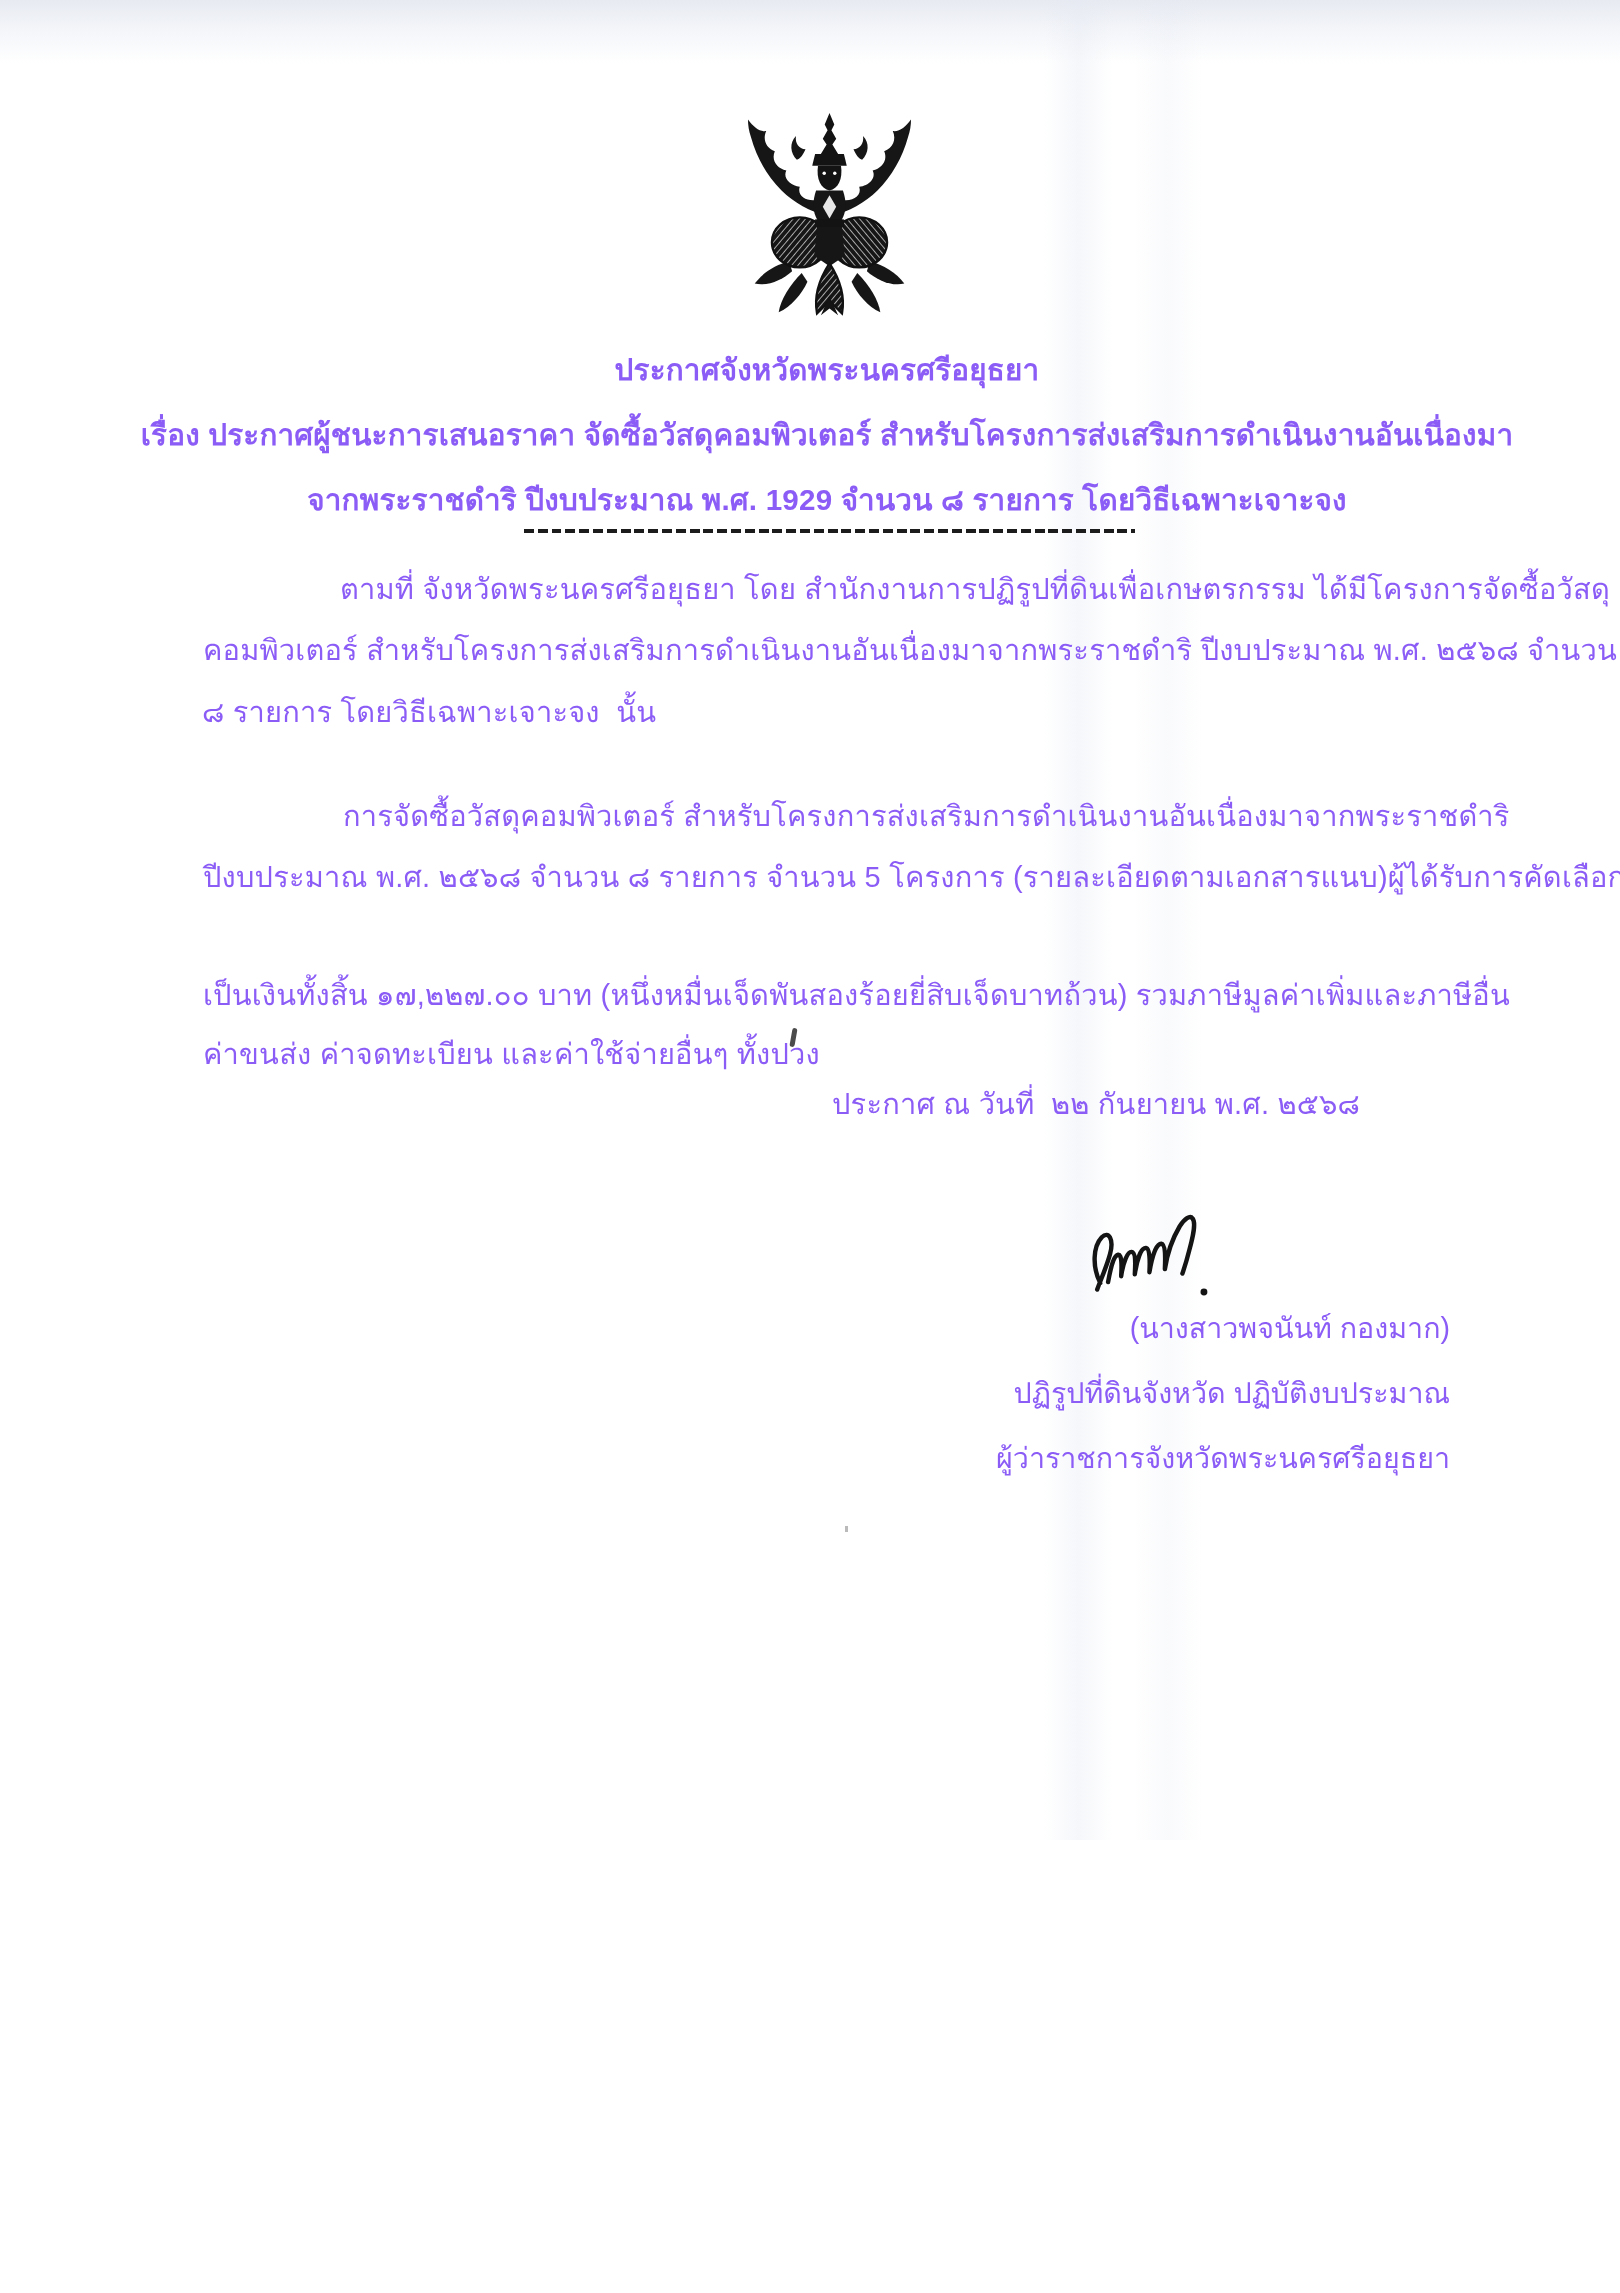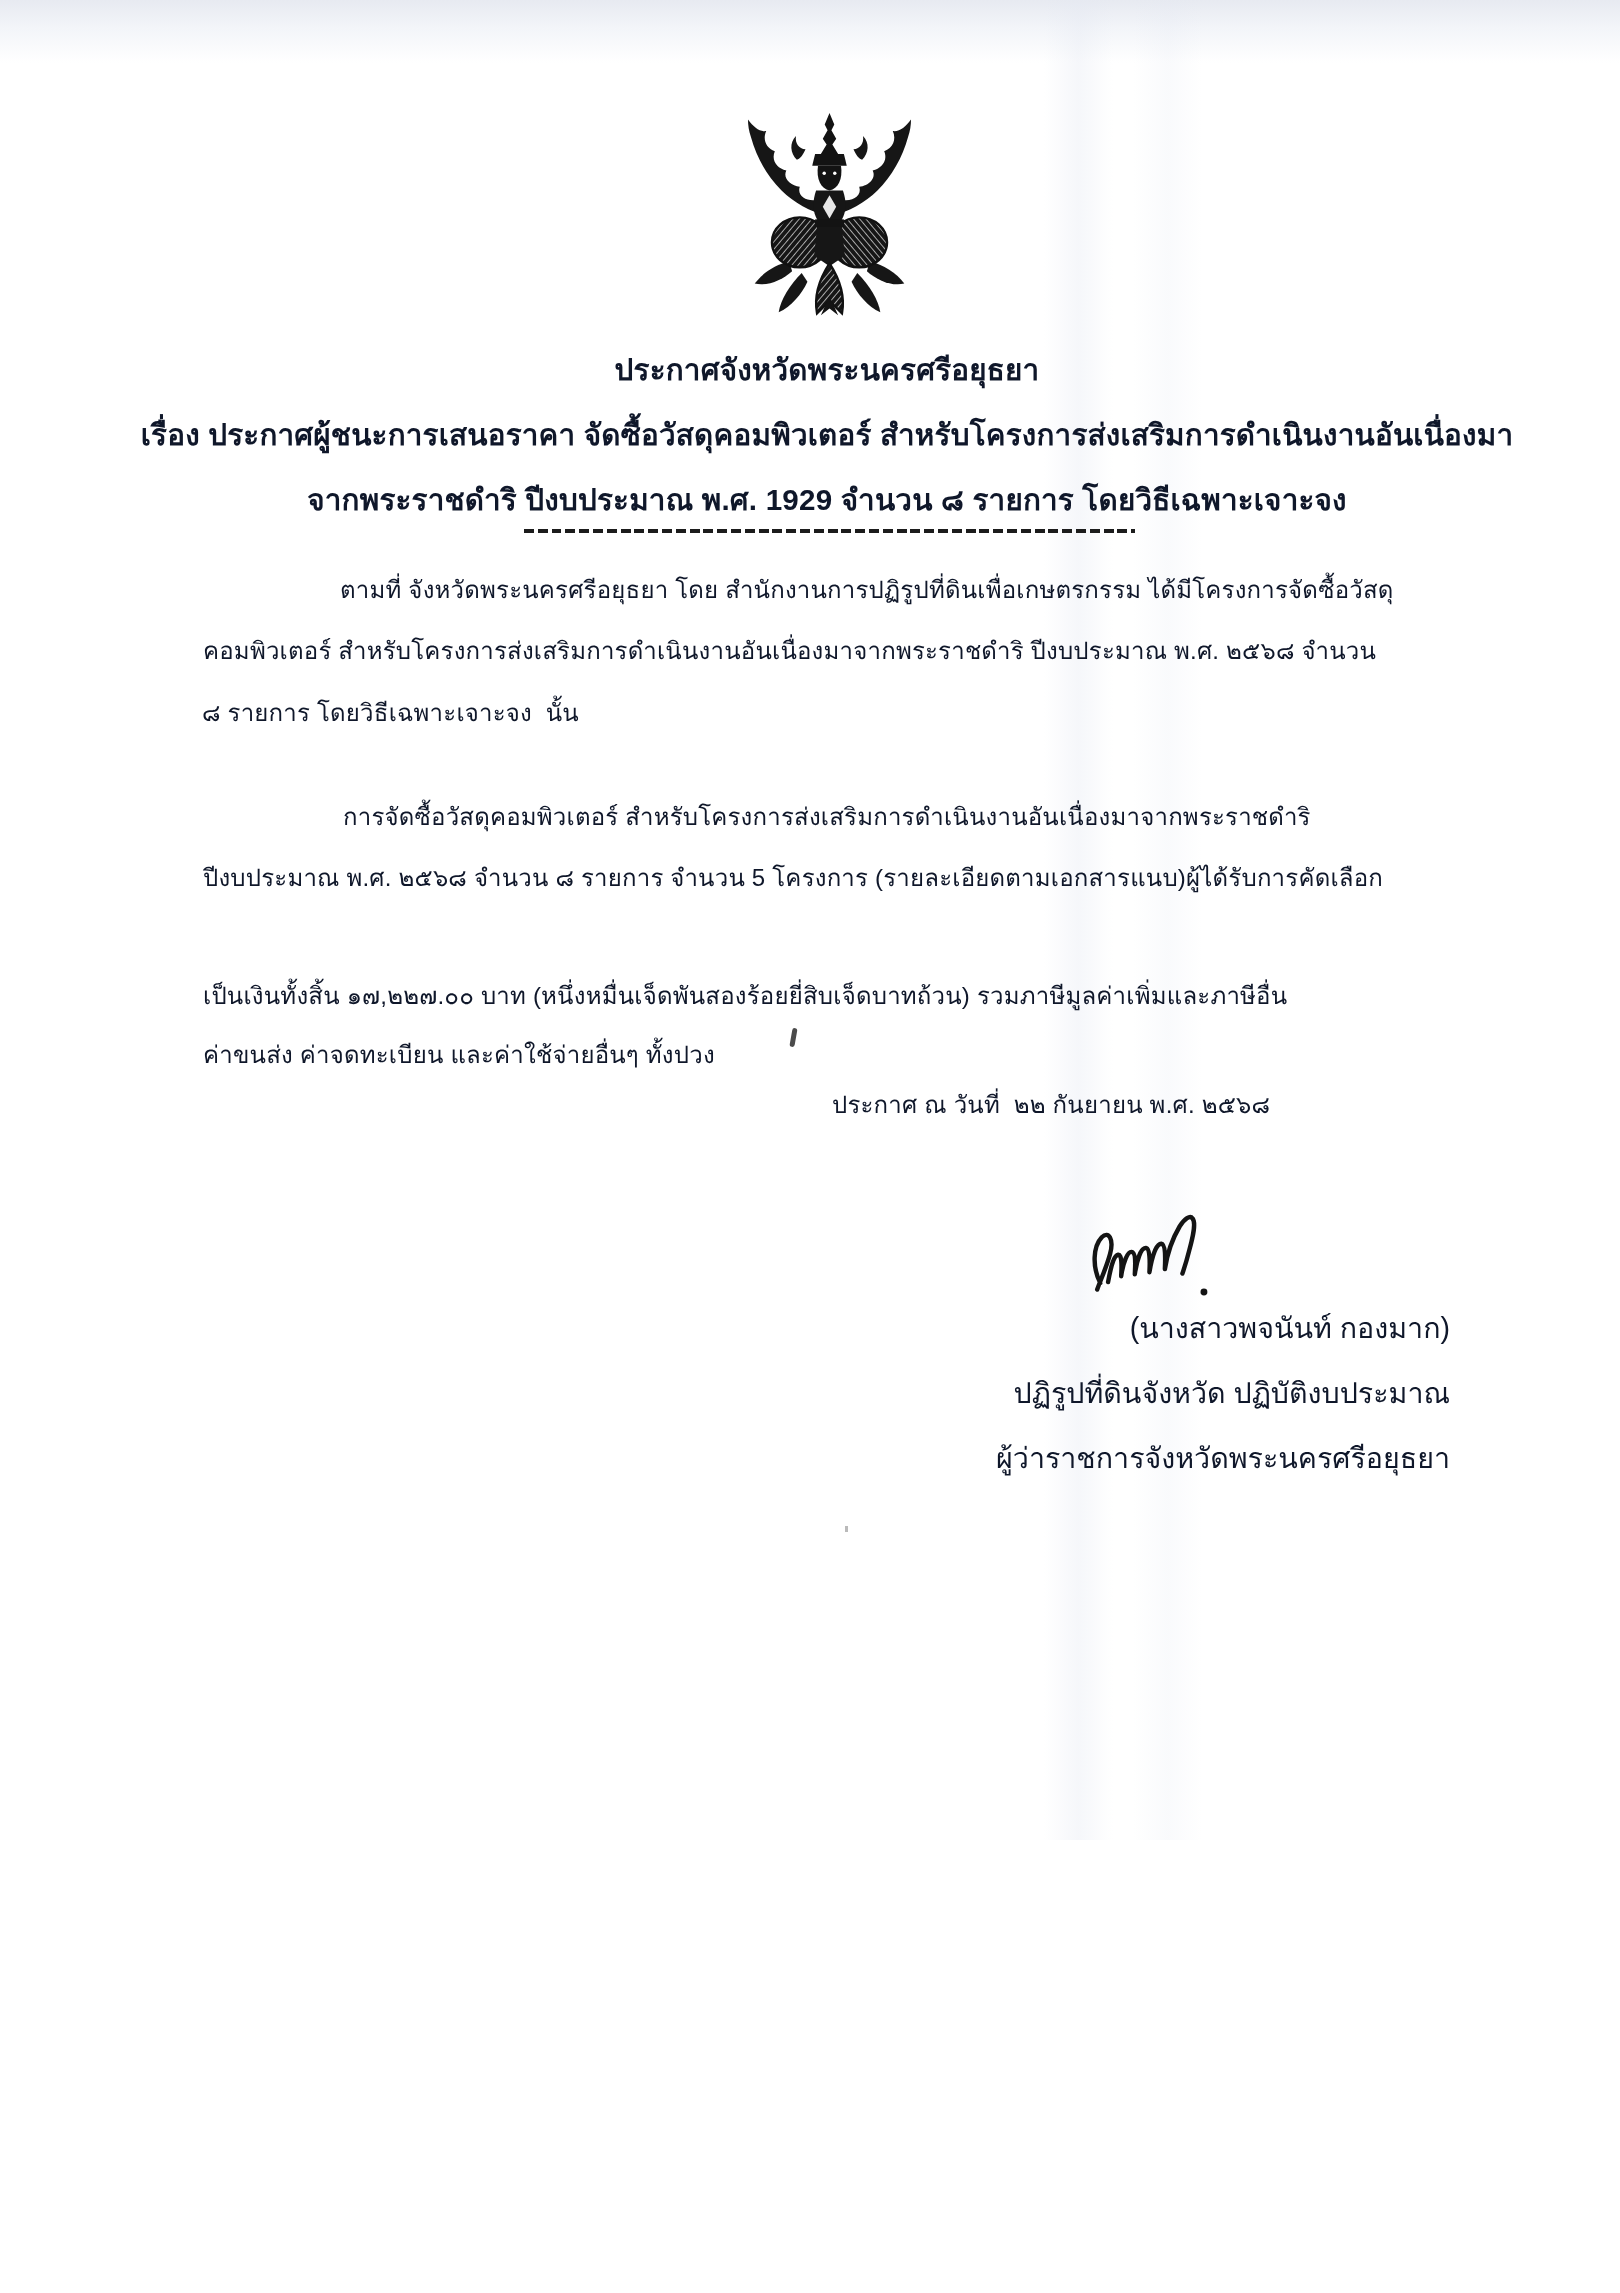--- a/index.html
+++ b/index.html
@@ -2,35 +2,35 @@
 <html><head>
 <meta charset="utf-8">
 <style>
   html,body{margin:0;padding:0;background:#ffffff;}
   .page{
     position:relative;
     width:1620px;height:1840px;
     background:#ffffff;
     overflow:hidden;
     font-family:"Liberation Sans", sans-serif;
-    color:#0f172a;
+    color:#8b5cf6;
   }
   .scan-top-shade{
     position:absolute;left:0;top:0;width:100%;height:63px;
     background:linear-gradient(180deg,#e7eaf1 0%,#f3f5f9 45%,#ffffff 100%);
   }
   .scan-streak{
     position:absolute;top:0;bottom:0;width:69px;
     background:linear-gradient(90deg,rgba(225,229,240,0) 0%,rgba(228,232,242,.35) 50%,rgba(225,229,240,0) 100%);
   }
   .emblem{position:absolute;left:731px;top:110px;width:197px;height:211px;}
   .tline{
     position:absolute;
     white-space:nowrap;
-    font-size:24px;
+    font-size:29px;
     font-weight:500;
     line-height:45px;
     letter-spacing:0.2px;
   }
   .centerline{left:34px;right:0;text-align:center;}
   .title{font-weight:700;font-size:29.6px;}
   .dash-sep{
     position:absolute;left:524px;top:529px;width:611px;height:3.9px;
     background:repeating-linear-gradient(90deg,#1c1c1c 0 9.9px,transparent 9.9px 13.8px);
   }

